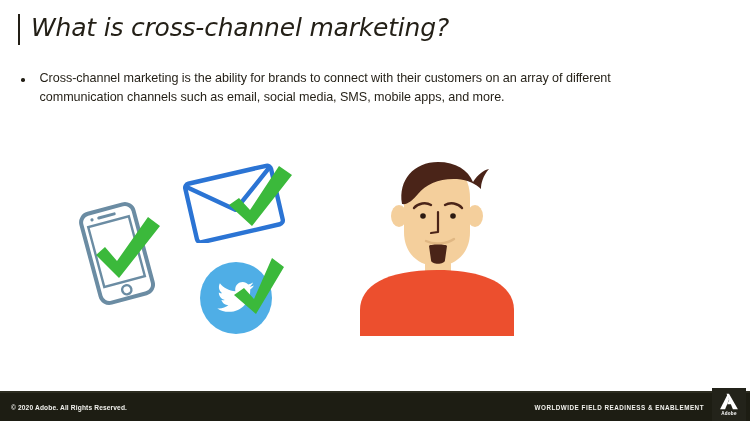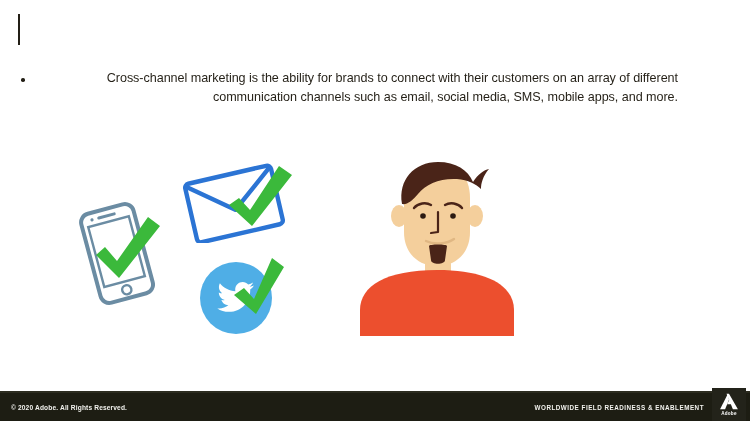--- a/index.html
+++ b/index.html
@@ -47,21 +47,20 @@
   }
 
   
   #bullet-block {
     position: absolute;
     left: 18px;
     top: 69px;
     width: 660px;
     display: flex;
     align-items: flex-start;
-    text-align: right;
   }
   #bullet-dot {
     width: 3.5px;
     height: 3.5px;
     border-radius: 50%;
     background: #231f16;
     margin-top: 9px;
     margin-left: 3px;
     flex: 0 0 auto;
   }
@@ -151,20 +150,21 @@
     background: #2c2c20;
   }
 </style>
 </head>
 <body>
 
 <div id="slide">
 
   <div id="title-row">
     <div id="title-bar-glyph"></div>
+    <div id="page-title">What is cross-channel marketing?</div>
   </div>
 
   <div id="bullet-block">
     <div id="bullet-dot"></div>
     <div id="bullet-text">Cross-channel marketing is the ability for brands to connect with their customers on an array of different communication channels such as email, social media, SMS, mobile apps, and more.</div>
   </div>
 
   <div id="illustration">
 
     <div class="icon-wrap" id="phone-icon">

